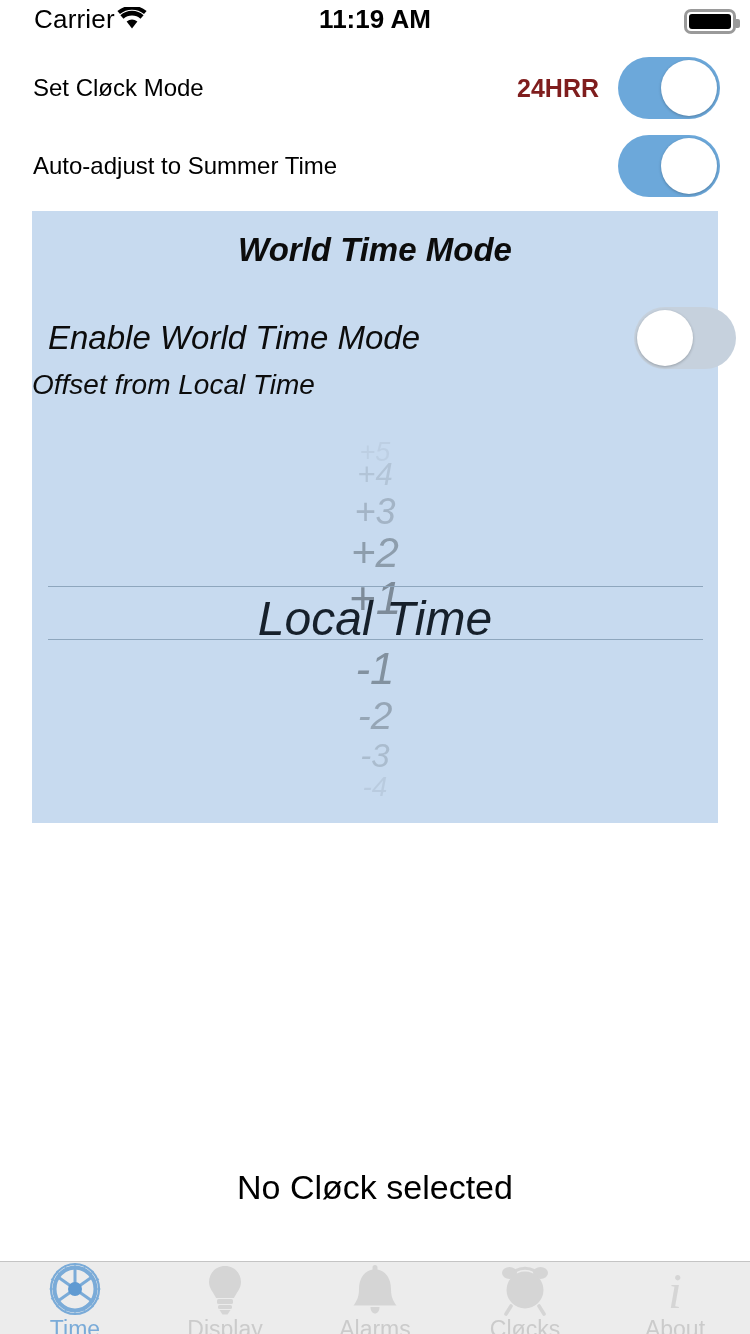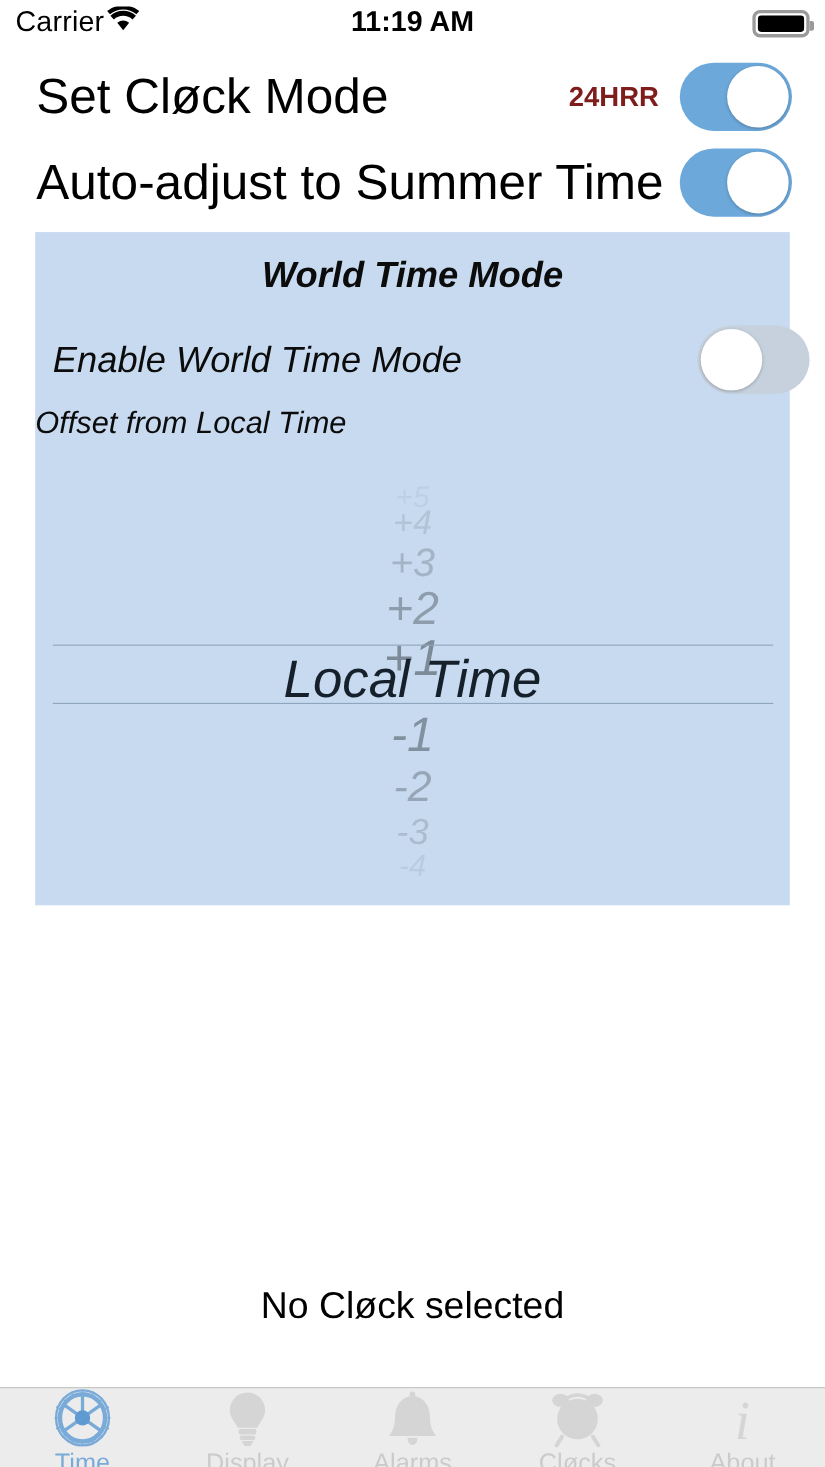--- a/index.html
+++ b/index.html
@@ -20,21 +20,21 @@
   
   .statusbar {
     position: absolute;
     top: 0; left: 0;
     width: 750px; height: 44px;
     display: flex;
     align-items: center;
   }
   .sb-left {
     position: absolute;
-    left: 14px; top: 4px;
+    left: 34px; top: 4px;
     display: flex;
     align-items: center;
     gap: 2px;
   }
   .sb-carrier {
     font-size: 26px;
     color: #000;
     letter-spacing: 0.2px;
   }
   .sb-center {
@@ -77,21 +77,21 @@
     left: 0; width: 750px;
     height: 72px;
     display: flex;
     align-items: center;
   }
   .row-1 { top: 52px; }
   .row-2 { top: 130px; }
   .row-label {
     position: absolute;
     left: 33px;
-    font-size: 45px;
+    font-size: 24px;
     color: #000;
     white-space: nowrap;
   }
   .row-sublabel {
     position: absolute;
     right: 151px;
     font-size: 25px;
     color: #7f1d1d;
     font-weight: bold;
   }
@@ -127,21 +127,21 @@
   .panel-title {
     position: absolute;
     left: 0; right: 0; top: 20px;
     text-align: center;
     font-size: 33px;
     font-weight: bold;
     color: #0c0c0c;
   }
   .panel-row {
     position: absolute;
-    left: 0; top: 85px;
+    left: 0; top: 96px;
     width: 718px; height: 62px;
   }
   .panel-row-label {
     position: absolute;
     left: 16px; top: 12px;
     font-size: 33px;
     color: #0c0c0c;
     white-space: nowrap;
   }
   .toggle.panel-toggle { right: 14px; top: 0; }

